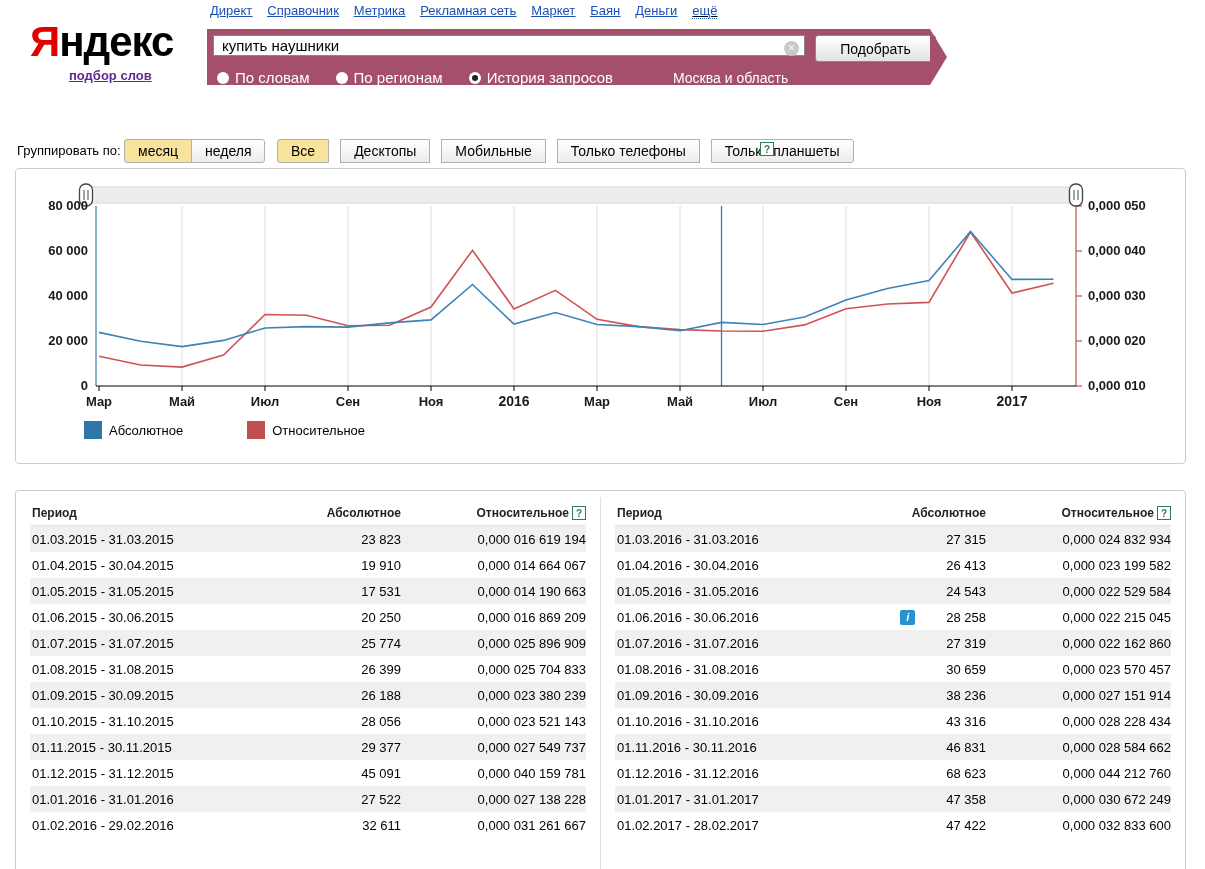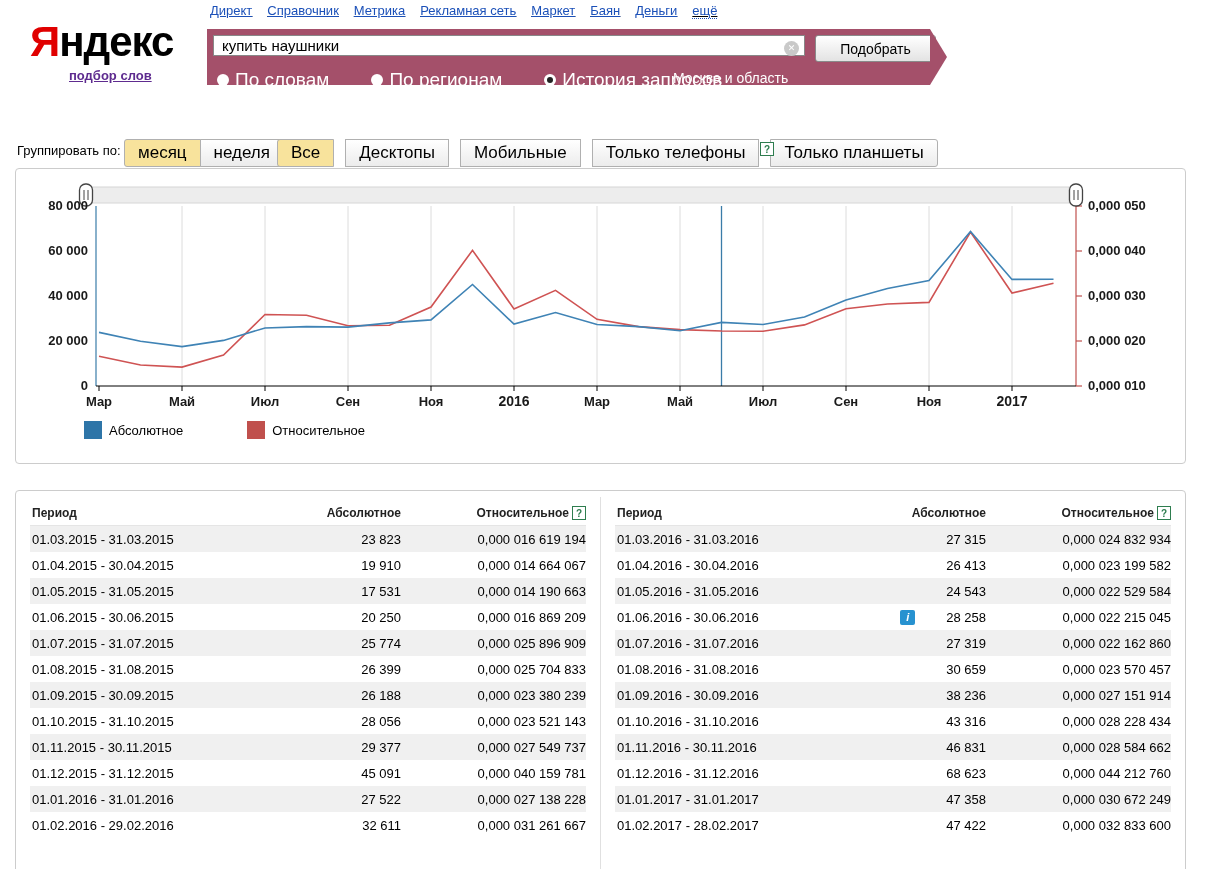--- a/index.html
+++ b/index.html
@@ -18,34 +18,34 @@
   .search-band { position:absolute; left:207px; top:29px; width:723px; height:56px; background:#a4506a; }
   .search-band::after { content:""; position:absolute; left:723px; top:0;
       border-top:28px solid transparent; border-bottom:28px solid transparent; border-left:17px solid #a4506a; }
   .search-input { position:absolute; left:6px; top:6px; width:592px; height:21px; border:1px solid #888;
       font-size:15px; padding:0 24px 0 8px; font-family:"Liberation Sans", sans-serif; }
   .clear-icon { position:absolute; left:577px; top:12px; width:15px; height:15px; border-radius:50%;
       background:#c9c9c9; color:#fff; font-size:9px; line-height:15px; text-align:center; cursor:pointer; }
   .submit-button { position:absolute; left:608px; top:6px; width:121px; height:27px; font-size:14px;
       font-family:"Liberation Sans", sans-serif; background:linear-gradient(#ffffff,#e3e3e3);
       border:1px solid #8a8a8a; border-radius:3px; cursor:pointer; color:#000; }
-  .mode-row { position:absolute; left:10px; top:40px; display:flex; color:#fff; font-size:19px;gap:16px; }
+  .mode-row { position:absolute; left:10px; top:40px; display:flex; color:#fff; font-size:15px; }
   .mode { display:flex; align-items:center; margin-right:26px; cursor:pointer; }
   .radio { width:12px; height:12px; border-radius:50%; background:#fff; margin-right:6px; position:relative; }
   .radio.sel::after { content:""; position:absolute; left:3px; top:3px; width:6px; height:6px; border-radius:50%; background:#222; }
   .region-link { position:absolute; left:466px; top:41px; color:#fff; font-size:14px;
       border-bottom:1px dotted #fff; cursor:pointer; }
 
   
   .page-title { position:absolute; left:17px; top:109px; font-size:15px; color:#000; }
   .group-label { position:absolute; left:17px; top:143px; font-size:13px; }
   .seg { position:absolute; display:inline-flex; }
   #group-seg { left:124px; top:139px; }
   #device-seg { left:277px; top:139px;gap:12px; }
-  .seg-btn { border:1px solid #b0b0b0; background:linear-gradient(#ffffff,#ececec); font-size:17px;
+  .seg-btn { border:1px solid #b0b0b0; background:linear-gradient(#ffffff,#ececec); font-size:14px;
       font-family:"Liberation Sans", sans-serif; padding:3px 13px; margin-left:-1px; cursor:pointer; color:#000; }
   .seg-btn:first-child { border-radius:3px 0 0 3px; margin-left:0; }
   .seg-btn:last-child { border-radius:0 3px 3px 0; }
   .seg-btn.sel { background:#f8e39c; }
   .help-icon { display:inline-block; width:14px; height:14px; border:1px solid #2e7d4f; background:#fff;
       color:#2e7d4f; font-size:10px; font-weight:bold; text-align:center; line-height:13px; cursor:pointer; }
   #filters-help { position:absolute; left:760px; top:142px; }
 
   
   .chart-card { position:absolute; left:15px; top:168px; width:1171px; height:296px;

